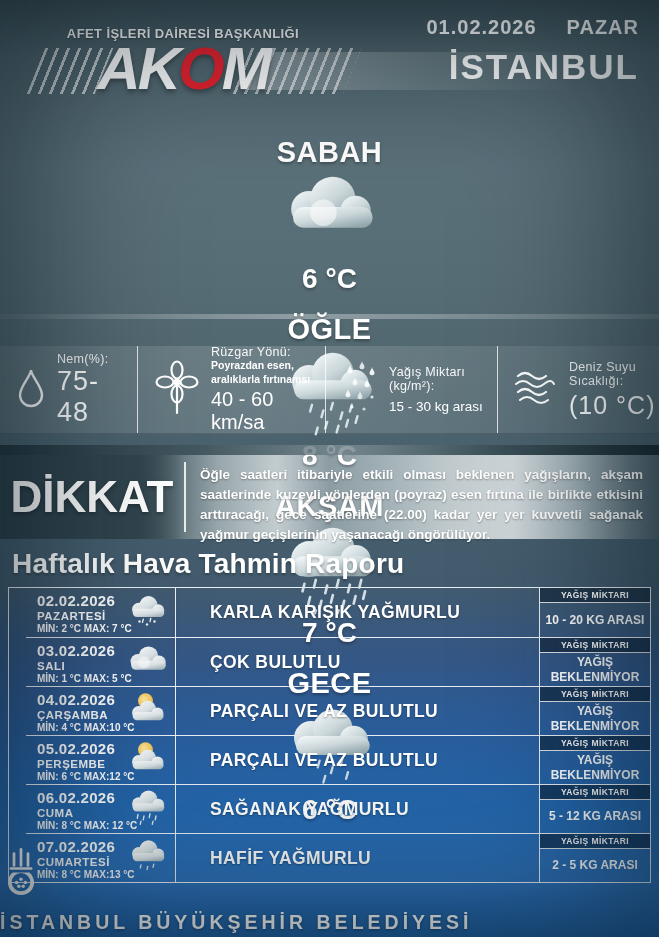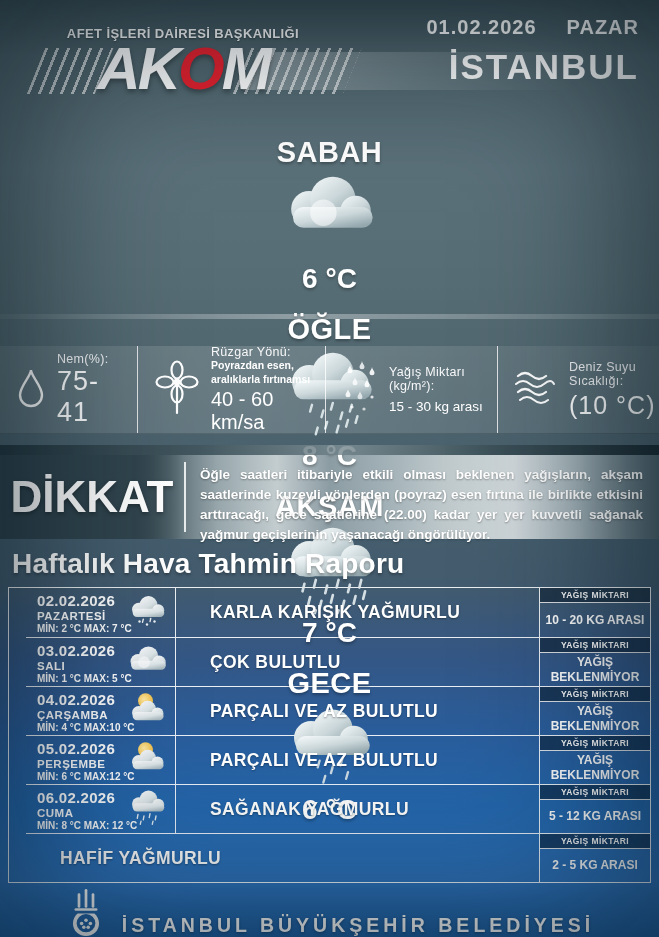--- a/index.html
+++ b/index.html
@@ -105,21 +105,21 @@
     font-size: 17.5px; font-weight: bold; letter-spacing: .4px; text-shadow: 0 1px 2px rgba(0,0,0,.35); }
   .amt-cell { flex: 0 0 110px; display: flex; flex-direction: column; }
   .amt-head { height: 15px; display: flex; align-items: center; justify-content: center;
     background: rgba(10,28,44,.55); border-bottom: 1px solid rgba(255,255,255,.85);
     font-size: 8.5px; font-weight: bold; letter-spacing: .4px; }
   .amt-val { flex: 1; display: flex; align-items: center; justify-content: center;
     font-size: 12px; font-weight: bold; text-align: center; line-height: 1.2; padding: 0 3px; }
 
   
   .footer { position: absolute; left: 0; right: 0; bottom: 0; height: 92px;
-    display: flex; align-items: flex-end; justify-content: center; gap: 15px; }
+    display: flex; align-items: flex-start; justify-content: center; gap: 15px; flex-direction: column; }
   .footer-logo svg { width: 42px; height: 48px; display: block; }
   .footer-text { font-size: 19.5px; font-weight: bold; letter-spacing: 4px; text-shadow: 0 1px 3px rgba(0,0,0,.35); }
 
   .hidden-defs { position: absolute; width: 0; height: 0; overflow: hidden; }
 </style>
 </head>
 <body>
 
 <svg class="hidden-defs" aria-hidden="true">
   <defs>
@@ -258,21 +258,21 @@
 
   <div class="metrics">
     <div class="metric m-hum">
       <span>
         <svg width="30" height="44" viewBox="0 0 30 44" fill="none" stroke="#fff" stroke-width="2.4">
           <path d="M15 4 C15 10 4 20 4 29 a11 11 0 0 0 22 0 C26 20 15 10 15 4 Z"></path>
         </svg>
       </span>
       <div>
         <div class="metric-label">Nem(%):</div>
-        <div class="metric-big">75- 41</div>
+        <div class="metric-big">75- 48</div>
       </div>
     </div>
     <div class="metric m-wind">
       <span>
         <svg width="46" height="58" viewBox="0 0 46 58" fill="none" stroke="#fff" stroke-width="2.2" stroke-linecap="round">
           <ellipse cx="23" cy="11" rx="5.5" ry="8.5"></ellipse>
           <ellipse cx="35" cy="23" rx="8.5" ry="5.5"></ellipse>
           <ellipse cx="23" cy="35" rx="5.5" ry="8.5"></ellipse>
           <ellipse cx="11" cy="23" rx="8.5" ry="5.5"></ellipse>
           <circle cx="23" cy="23" r="2.4" fill="#fff"></circle>
@@ -462,20 +462,40 @@
         </span>
       </div>
       <div class="cond-cell">SAĞANAK YAĞMURLU</div>
       <div class="amt-cell">
         <div class="amt-head">YAĞIŞ MİKTARI</div>
         <div class="amt-val">5 - 12  KG ARASI</div>
       </div>
     </div>
 
     <div class="wrow">
+      <div class="day-cell">
+        <div class="d-date">07.02.2026</div>
+        <div class="d-name">CUMARTESİ</div>
+        <div class="d-mm">MİN: 8 °C MAX:13 °C</div>
+        <span class="d-icon">
+          <svg viewBox="0 0 64 48">
+            <g fill="url(#gc-sm)">
+              <circle cx="21" cy="21" r="9"></circle>
+                <circle cx="34" cy="15" r="12"></circle>
+                <circle cx="47" cy="22" r="8"></circle>
+              <rect x="13" y="20" width="42" height="11" rx="5.5"></rect>
+            </g>
+            <g stroke="#eef4f6" stroke-width="1.8" stroke-linecap="round" opacity=".9">
+              <line x1="24" y1="36" x2="23" y2="40"></line>
+                <line x1="33" y1="38" x2="32" y2="42"></line>
+              <line x1="41" y1="35" x2="40" y2="39"></line>
+            </g>
+          </svg>
+        </span>
+      </div>
       <div class="cond-cell">HAFİF YAĞMURLU</div>
       <div class="amt-cell">
         <div class="amt-head">YAĞIŞ MİKTARI</div>
         <div class="amt-val">2 - 5 KG ARASI</div>
       </div>
     </div>
 
   </div>
 
   <div class="footer">

